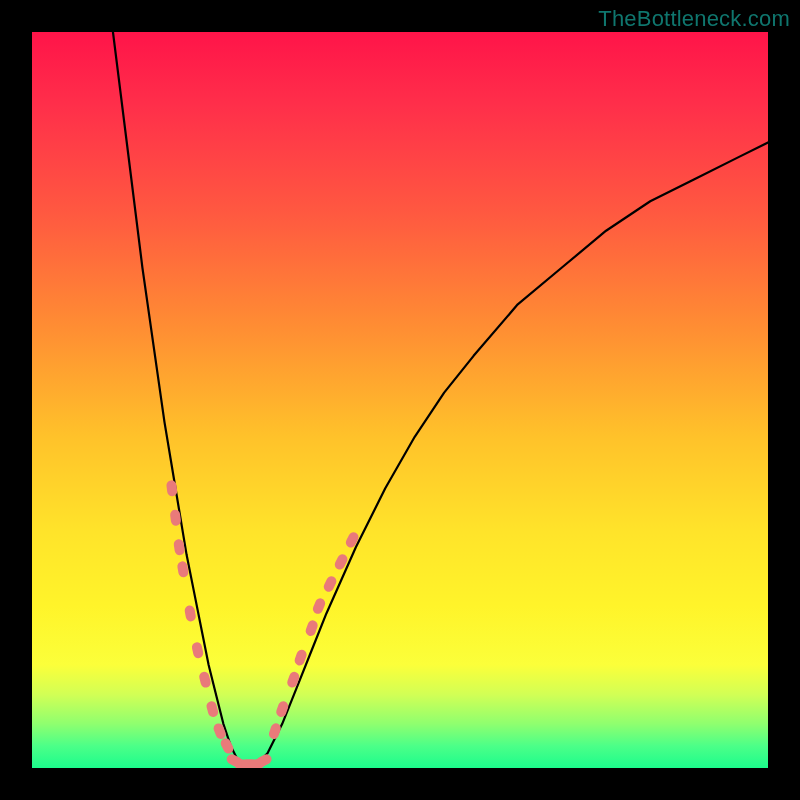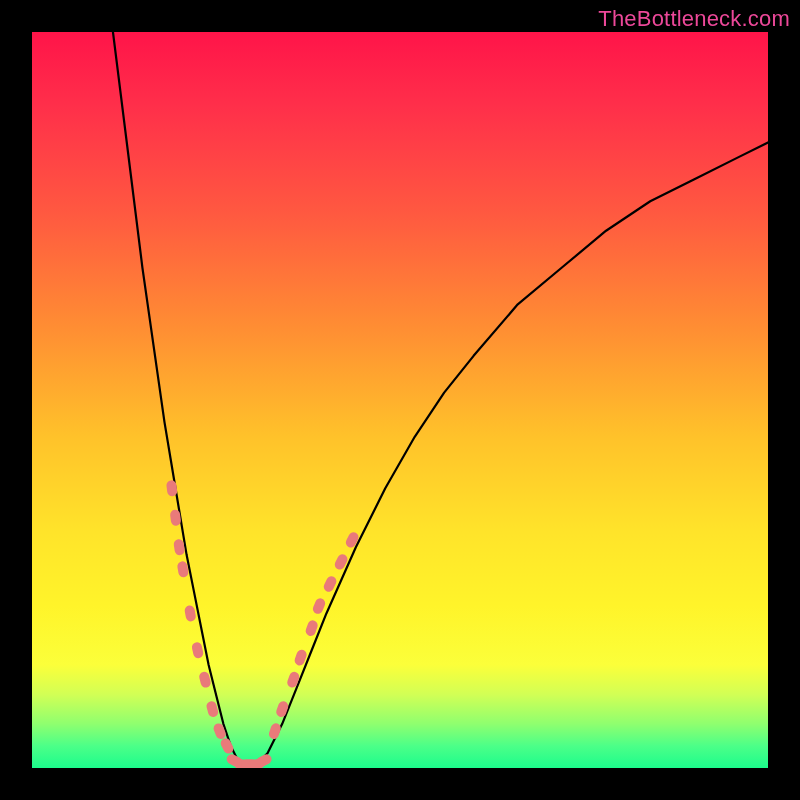--- a/index.html
+++ b/index.html
@@ -49,21 +49,21 @@
     width: 736px;
     height: 736px;
     pointer-events: none;
   }
   .watermark {
     position: absolute;
     top: 6px;
     right: 10px;
     font-size: 22px;
     font-weight: 500;
-    color: #ec4899;
+    color: #0f766e;
     letter-spacing: 0.2px;
     user-select: none;
   }
 </style>
 </head>
 <body>
 
 <div class="frame">
   <div class="plot-area"></div>
 

